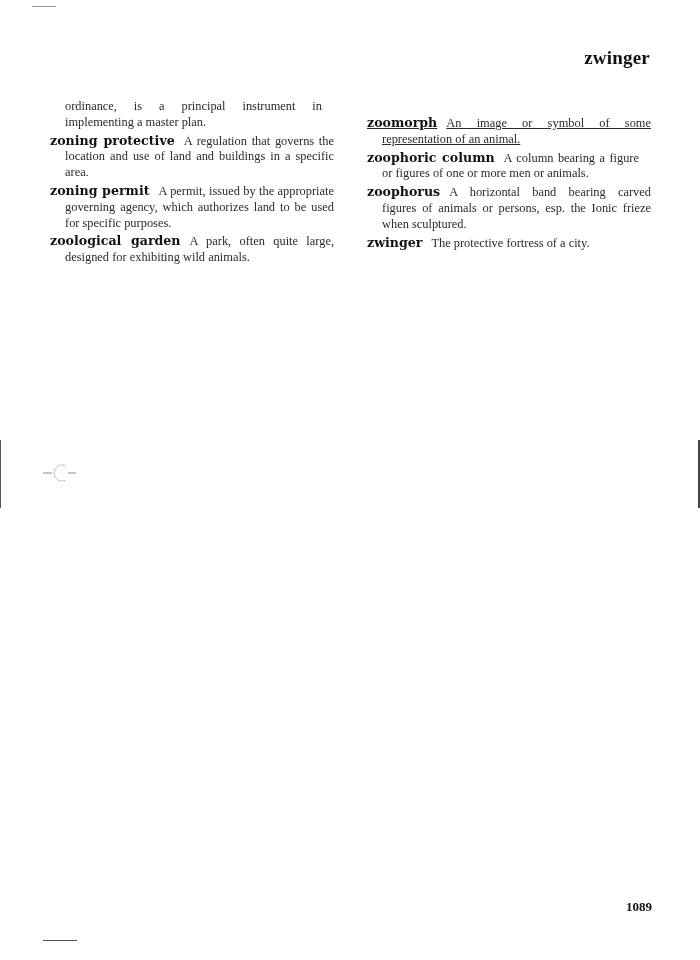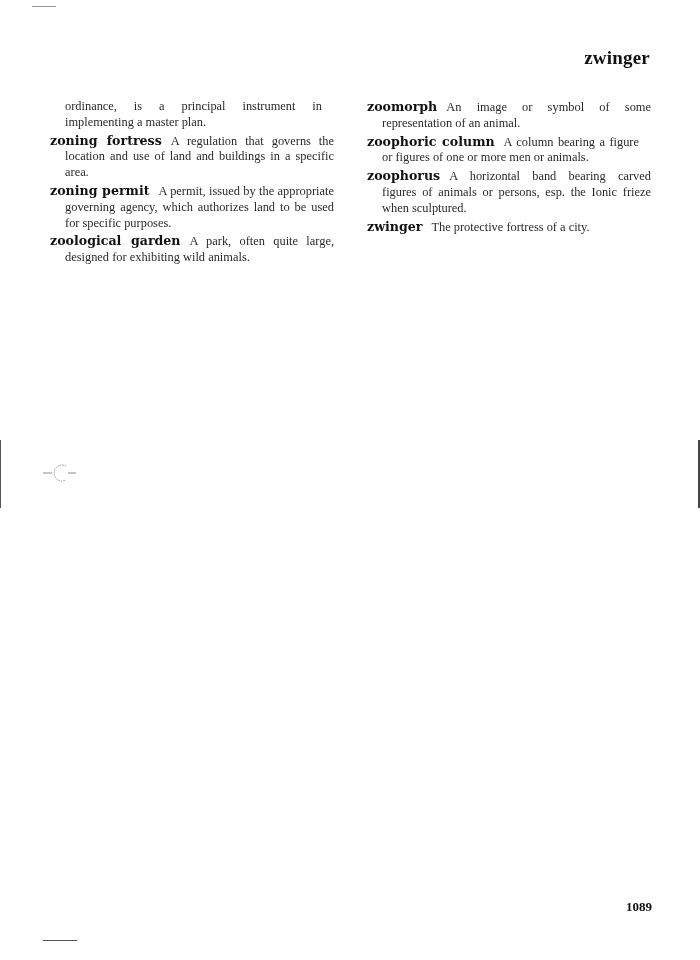--- a/index.html
+++ b/index.html
@@ -100,34 +100,34 @@
   <path d="M 24 4 A 8 8 0 1 0 24 18" fill="none" stroke="#9a9a9a" stroke-width="1" stroke-dasharray="1.5 1"></path>
   <line x1="26" y1="11" x2="34" y2="11" stroke="#8a8a8a" stroke-width="1"></line>
 </svg>
 
 <div class="running-head">zwinger</div>
 
 <div class="column col-left">
   <p class="entry continuation" style="margin:0 12px 2px 0;">ordinance, is a principal instrument in implementing a master plan.</p>
 
   <p class="entry" style="margin:0 0 2px 0;">
-    <span class="term">zoning fortress</span><span>A regulation that governs the location and use of land and buildings in a specific area.</span>
+    <span class="term">zoning protective</span><span>A regulation that governs the location and use of land and buildings in a specific area.</span>
   </p>
 
   <p class="entry" style="margin:0 0 2px 0;">
     <span class="term">zoning permit</span><span>A permit, issued by the appropriate governing agency, which authorizes land to be used for specific purposes.</span>
   </p>
 
   <p class="entry" style="margin:0 0 10px 0;">
     <span class="term">zoological garden</span><span>A park, often quite large, designed for exhibiting wild animals.</span>
   </p>
 </div>
 
 <div class="column col-right">
-  <p class="entry" style="margin:0 0 2px 0;">
+  <p class="entry" style="margin:16px 0 2px 0;text-decoration:underline;">
     <span class="term">zoomorph</span><span>An image or symbol of some representation of an animal.</span>
   </p>
 
   <p class="entry" style="margin:0 12px 2px 0;">
     <span class="term">zoophoric column</span><span>A column bearing a figure or figures of one or more men or animals.</span>
   </p>
 
   <p class="entry" style="margin:0 0 2px 0;">
     <span class="term">zoophorus</span><span>A horizontal band bearing carved figures of animals or persons, esp. the Ionic frieze when sculptured.</span>
   </p>

